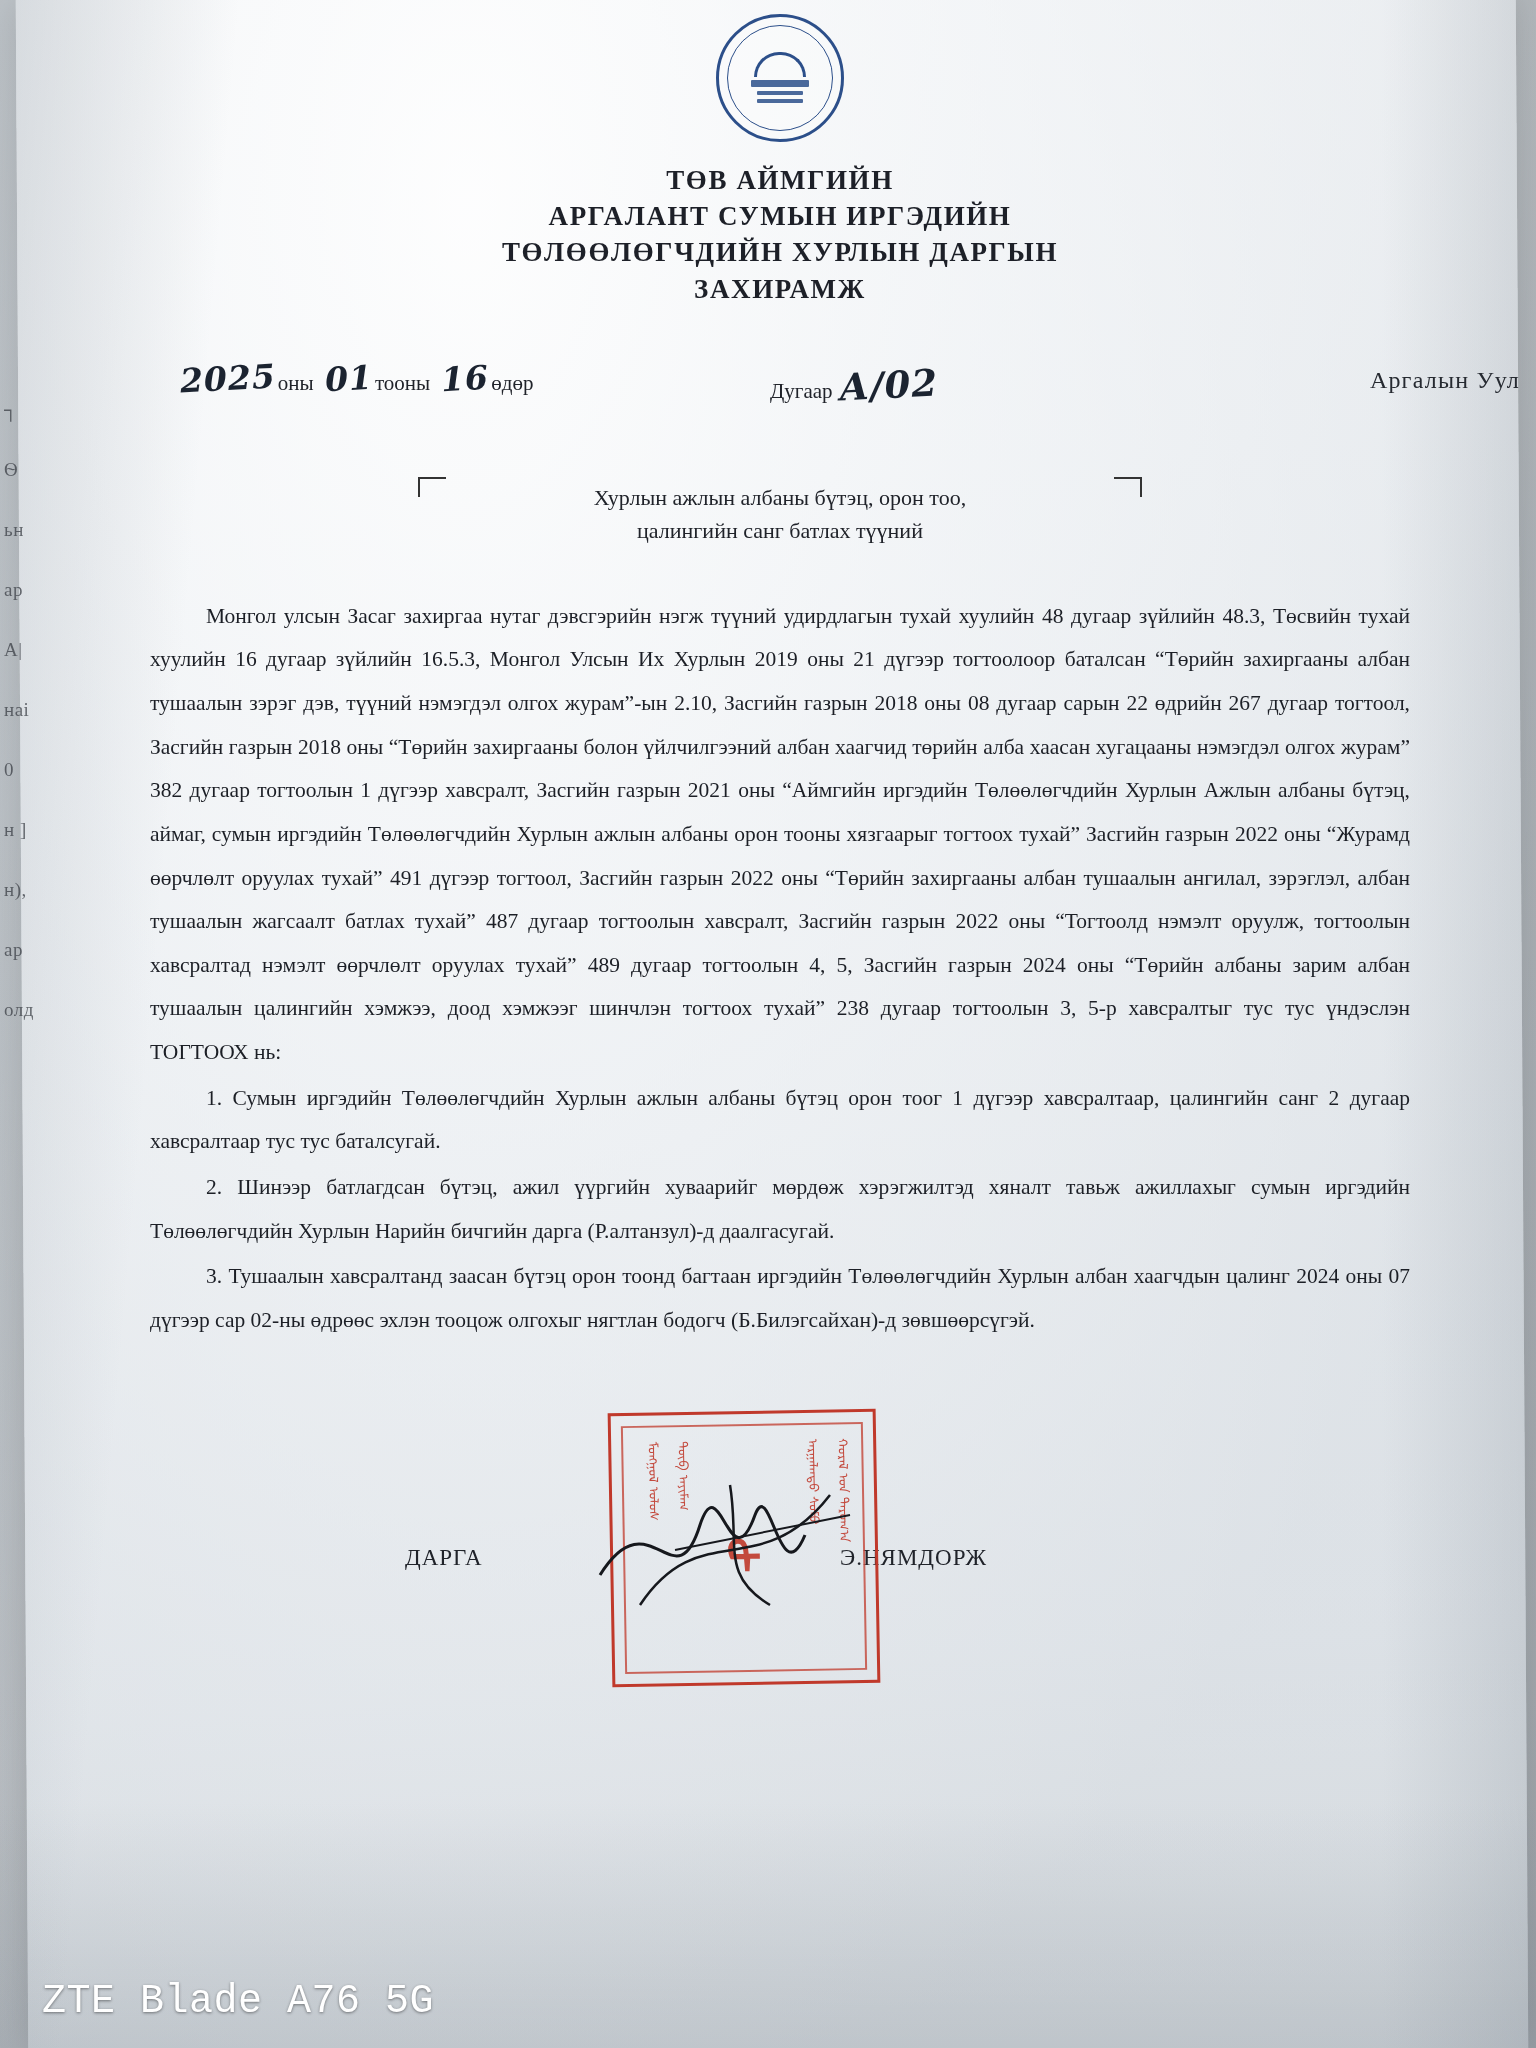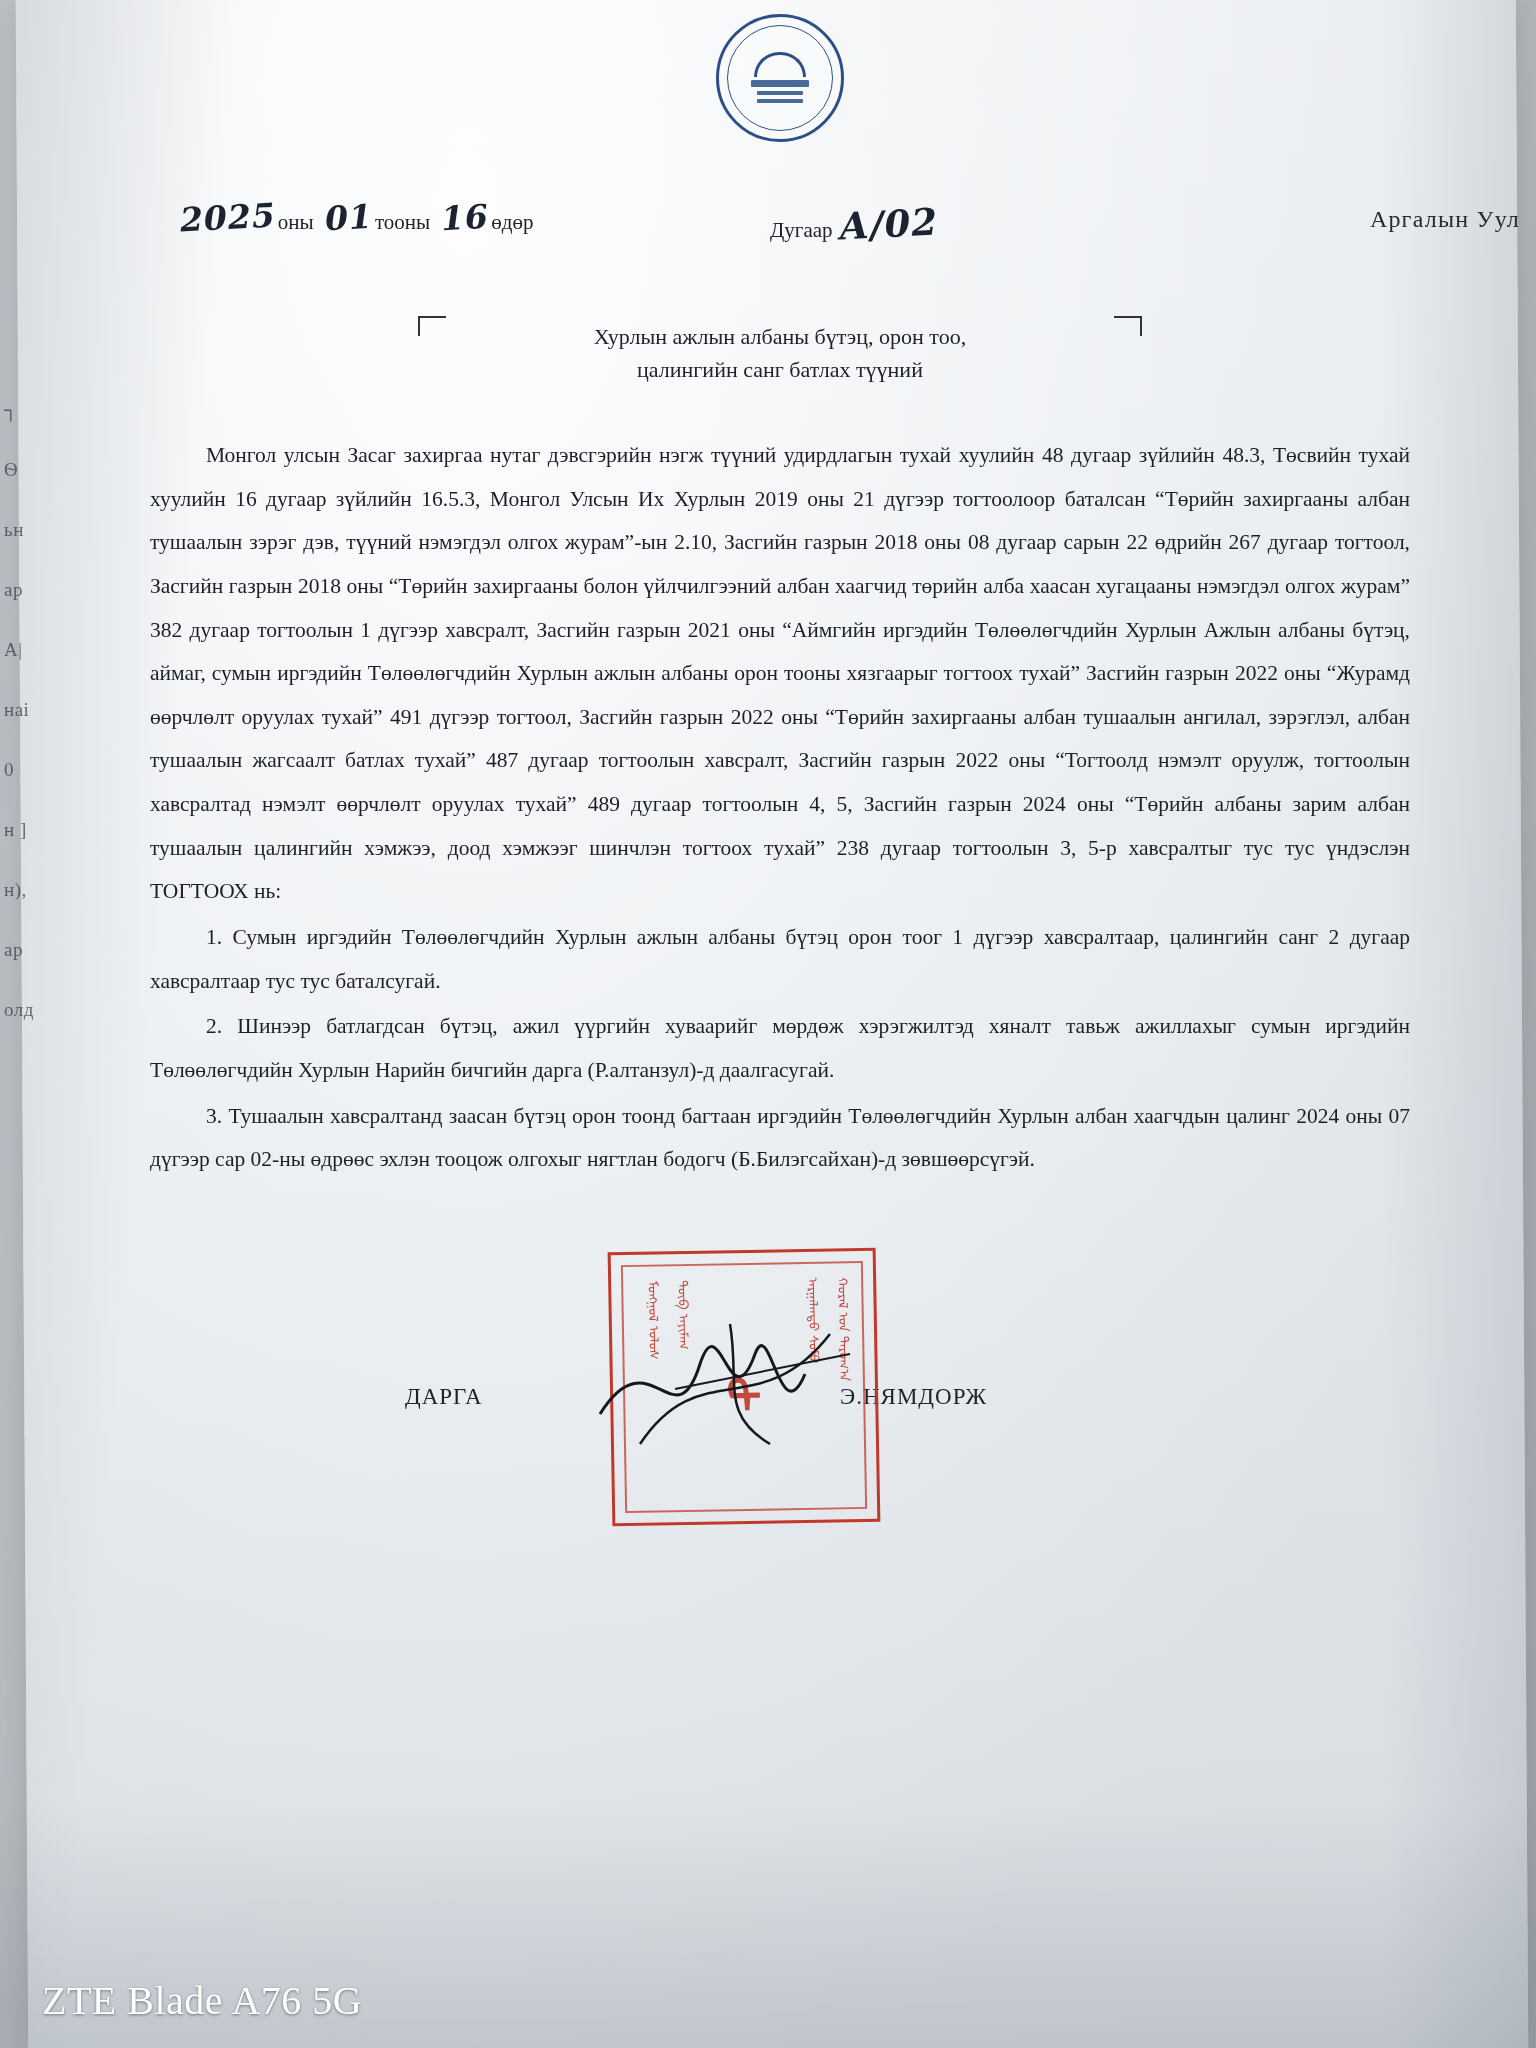--- a/index.html
+++ b/index.html
@@ -235,21 +235,21 @@
     top: 20px;
     width: 360px;
     height: 170px;
     pointer-events: none;
   }
 
   .watermark {
     position: absolute;
     left: 42px;
     bottom: 24px;
-    font-family: Liberation Serif, serif;
+    font-family: Liberation Mono, monospace;
     font-size: 40px;
     color: #ffffff;
     letter-spacing: 0.5px;
     text-shadow: 0 1px 3px rgba(0,0,0,0.45);
   }
 </style>
 </head>
 <body>
 
 <div class="page">
@@ -276,20 +276,26 @@
       <div class="emblem">
         <div class="glyphs">
           <div class="dome"></div>
           <div class="bar"></div>
           <div class="bar thin"></div>
           <div class="bar thin"></div>
         </div>
       </div>
     </div>
 
+    <h1 class="title">
+      <span>ТӨВ АЙМГИЙН</span>
+      <span>АРГАЛАНТ СУМЫН ИРГЭДИЙН</span>
+      <span>ТӨЛӨӨЛӨГЧДИЙН ХУРЛЫН ДАРГЫН</span>
+      <span>ЗАХИРАМЖ</span>
+    </h1>
 
     <div class="dateline">
       <span class="dl-left">
         <span class="hand">2025</span><span class="lbl">оны</span>
         <span class="hand">01</span><span class="lbl">тооны</span>
         <span class="hand">16</span><span class="lbl">өдөр</span>
       </span>
       <span class="dl-mid">
         <span class="lbl">Дугаар</span><span class="hand">А/02</span>
       </span>

